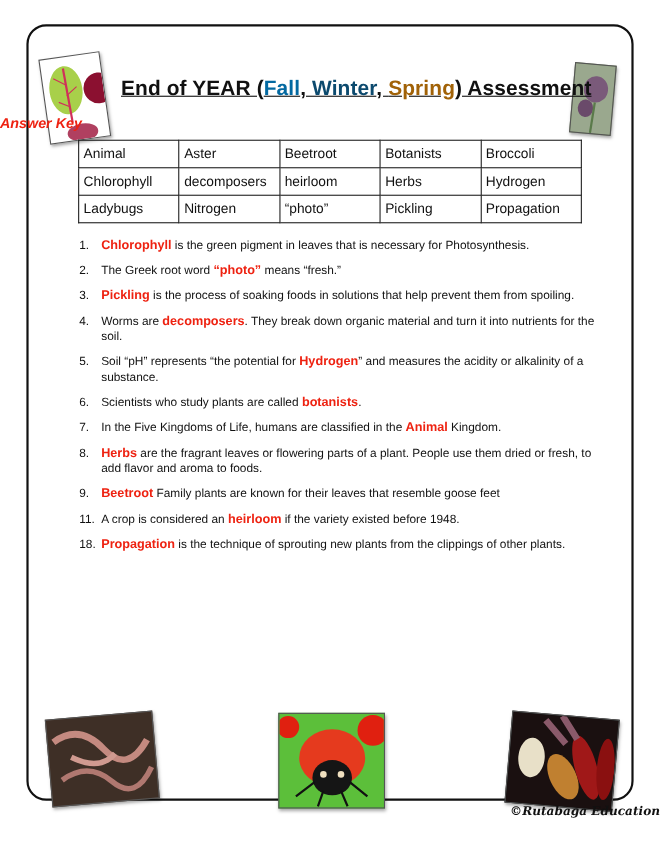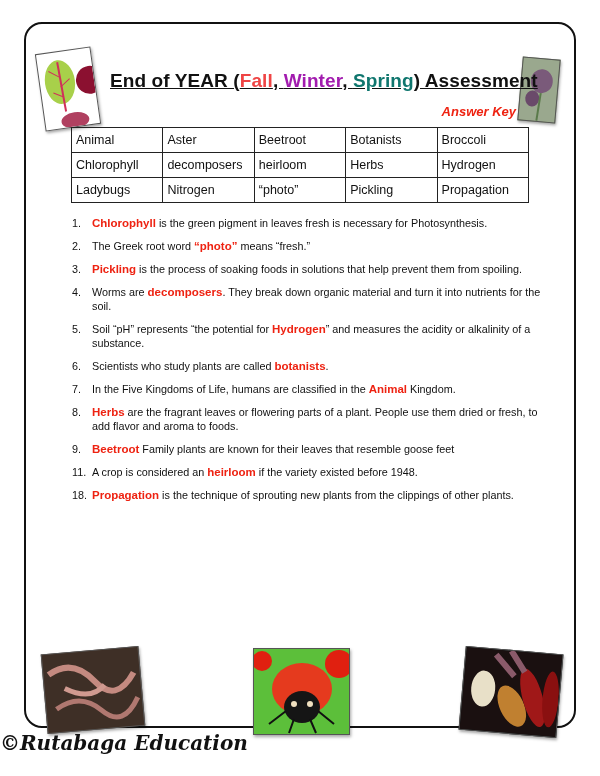--- a/index.html
+++ b/index.html
@@ -1,28 +1,28 @@
 <!DOCTYPE html>
 <html><head>
 <meta charset="utf-8">
 <style>
   html, body { margin:0; padding:0; background:#ffffff; }
   body { width:600px; height:776px; position:relative; overflow:hidden; font-family:"Liberation Sans", sans-serif; color:#111; }
   .frame { position:absolute; left:24px; top:22px; width:552px; height:706px; border:2px solid #111; border-radius:18px; box-sizing:border-box; }
   .photo { position:absolute; border:1px solid #555; box-shadow:1px 2px 3px rgba(0,0,0,0.35); overflow:hidden; }
   .title { position:absolute; left:110px; top:70px; width:400px; text-align:center; font-weight:bold; font-size:19px; text-decoration:underline; letter-spacing:0.1px; white-space:nowrap; }
-  .c-fall { color:#ef4444; } .c-winter { color:#a21caf; } .c-spring { color:#0f766e;text-align:center; }
-  .subtitle { position:absolute; left:0; width:516px; top:104px; text-align:right; color:#ee2211; font-style:italic; font-weight:bold; font-size:13px; }
+  .c-fall { color:#0369a1; } .c-winter { color:#0c4a6e; } .c-spring { color:#a16207;text-align:center; }
+  .subtitle { position:absolute; left:0; width:516px; top:104px; text-align:left; color:#ee2211; font-style:italic; font-weight:bold; font-size:13px; }
   table.bank { position:absolute; left:71px; top:127px; border-collapse:collapse; width:458px; }
   table.bank td { border:1px solid #222; font-size:12.5px; padding:4px 4px; height:16px; width:20%; }
   ol.qs { position:absolute; left:72px; top:216px; width:470px; margin:0; padding:0; list-style:none; font-size:10.8px; line-height:14px; }
   ol.qs li { position:relative; padding-left:20px; margin-bottom:9px; }
   ol.qs li .num { position:absolute; left:0; top:0; }
   .ans { color:#ee2211; font-weight:bold; font-size:11.5px; }
-  .footer { position:absolute; left:0; width:600px; top:731px; text-align:left; font-family:"DejaVu Serif", serif; font-style:italic; font-weight:bold; font-size:20px; }
+  .footer { position:absolute; left:0; width:600px; top:731px; text-align:right; font-family:"DejaVu Serif", serif; font-style:italic; font-weight:bold; font-size:11px; }
 </style>
 </head>
 <body>
 
 <div class="frame"></div>
 
 <div class="photo" style="left:40px;top:50px;width:54px;height:76px;transform:rotate(-8deg);background:#fff;">
   <svg width="54" height="76" viewBox="0 0 54 76">
     <ellipse cx="20" cy="30" rx="15" ry="22" fill="#a8d04a"></ellipse>
     <path d="M20 10 L22 60" stroke="#d0305a" stroke-width="2"></path>
@@ -67,21 +67,21 @@
         <td>Ladybugs</td>
         <td>Nitrogen</td>
         <td>“photo”</td>
         <td>Pickling</td>
         <td>Propagation</td>
       </tr>
     </tbody>
 </table>
 
 <ol class="qs" id="qs">
-    <li><span class="num">1.</span><span></span><span class="ans">Chlorophyll</span><span> is the green pigment in leaves fresh is necessary for Photosynthesis.</span></li>
+    <li><span class="num">1.</span><span></span><span class="ans">Chlorophyll</span><span> is the green pigment in leaves that is necessary for Photosynthesis.</span></li>
     <li><span class="num">2.</span><span>The Greek root word </span><span class="ans">“photo”</span><span> means “fresh.”</span></li>
     <li><span class="num">3.</span><span></span><span class="ans">Pickling</span><span> is the process of soaking foods in solutions that help prevent them from spoiling.</span></li>
     <li><span class="num">4.</span><span>Worms are </span><span class="ans">decomposers</span><span>. They break down organic material and turn it into nutrients for the soil.</span></li>
     <li><span class="num">5.</span><span>Soil “pH” represents “the potential for </span><span class="ans">Hydrogen</span><span>” and measures the acidity or alkalinity of a substance.</span></li>
     <li><span class="num">6.</span><span>Scientists who study plants are called </span><span class="ans">botanists</span><span>.</span></li>
     <li><span class="num">7.</span><span>In the Five Kingdoms of Life, humans are classified in the </span><span class="ans">Animal</span><span> Kingdom.</span></li>
     <li><span class="num">8.</span><span></span><span class="ans">Herbs</span><span> are the fragrant leaves or flowering parts of a plant. People use them dried or fresh, to add flavor and aroma to foods.</span></li>
     <li><span class="num">9.</span><span></span><span class="ans">Beetroot</span><span> Family plants are known for their leaves that resemble goose feet</span></li>
     <li><span class="num">11.</span><span>A crop is considered an </span><span class="ans">heirloom</span><span> if the variety existed before 1948.</span></li>
     <li><span class="num">18.</span><span></span><span class="ans">Propagation</span><span> is the technique of sprouting new plants from the clippings of other plants.</span></li>

